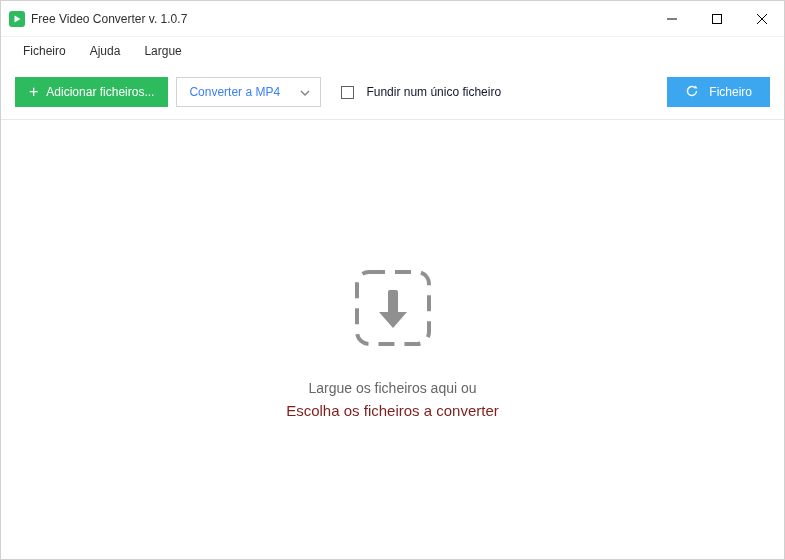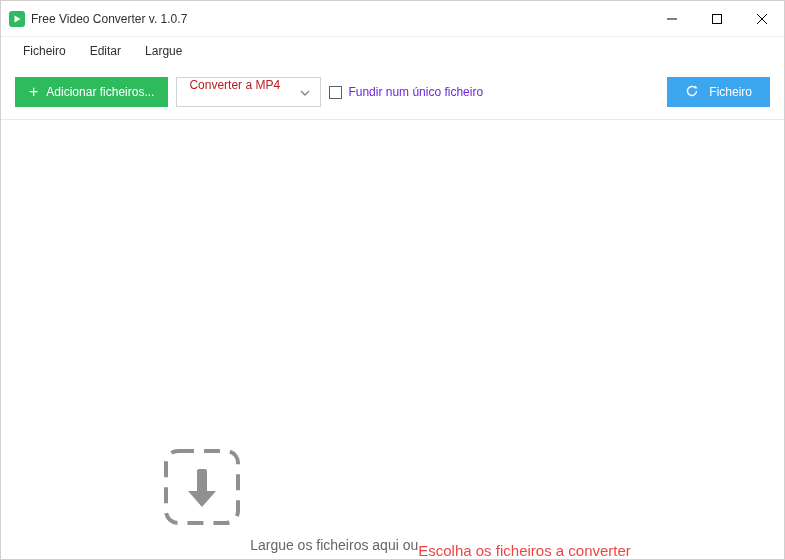--- a/index.html
+++ b/index.html
@@ -99,40 +99,41 @@
     .btn-add .plus {
       font-size: 16px;
       line-height: 1;
     }
     .dropdown {
       height: 30px;
       border: 1px solid #d2d2d2;
       background: #ffffff;
       padding: 0 28px 0 12px;
       font-size: 12px;
-      color: #b91c1c;
-      display: flex;
+      color: #3b82f6;
+      display: flex;
+      align-items: center;
       position: relative;
       cursor: pointer;
       min-width: 145px;
     }
     .dropdown .chev {
       position: absolute;
       right: 10px;
       top: 50%;
       transform: translateY(-50%);
     }
     .checkbox-wrap {
       display: flex;
       align-items: center;
-      gap: 6px;
-      font-size: 12px;
-      color: #6d28d9;
-      cursor: pointer;
-      margin-left: 0;
+      gap: 12px;
+      font-size: 12px;
+      color: #0f172a;
+      cursor: pointer;
+      margin-left: 12px;
     }
     .checkbox-wrap .cb {
       width: 13px;
       height: 13px;
       border: 1px solid #606060;
       background: #ffffff;
     }
     .toolbar .spacer {
       flex: 1;
     }
@@ -145,36 +146,36 @@
       font-size: 12px;
       display: flex;
       align-items: center;
       gap: 10px;
       cursor: pointer;
     }
     
     .main {
       flex: 1;
       display: flex;
-      flex-direction: row;
-      align-items: flex-end;
+      flex-direction: column;
+      align-items: center;
       justify-content: center;
       background: #ffffff;
     }
     .drop-icon {
       margin-bottom: 20px;
     }
     .drop-text1 {
       font-size: 14px;
       color: #666666;
       margin-bottom: 6px;
     }
     .drop-text2 {
       font-size: 15px;
-      color: #ef4444;
+      color: #7f1d1d;
       cursor: pointer;
     }
   </style>
 </head>
 <body>
 
 <div class="titlebar">
   <span class="app-icon">
     <svg width="16" height="16" viewBox="0 0 16 16">
       <rect x="0" y="0" width="16" height="16" rx="3" fill="#2dbb5e"></rect>
@@ -197,21 +198,21 @@
       <svg width="10" height="10" viewBox="0 0 10 10">
           <line x1="0" y1="0" x2="10" y2="10" stroke="#000" stroke-width="1"></line>
           <line x1="10" y1="0" x2="0" y2="10" stroke="#000" stroke-width="1"></line>
         </svg>
     </div>
   </div>
 </div>
 
 <div class="menubar">
   <div class="menu-item">Ficheiro</div>
-  <div class="menu-item">Editar</div>
+  <div class="menu-item">Ajuda</div>
   <div class="menu-item">Largue</div>
   <div class="spacer"></div>
 </div>
 
 <div class="toolbar">
   <button class="btn-add">
     <span class="plus">+</span>
     <span>Adicionar ficheiros...</span>
   </button>
 

